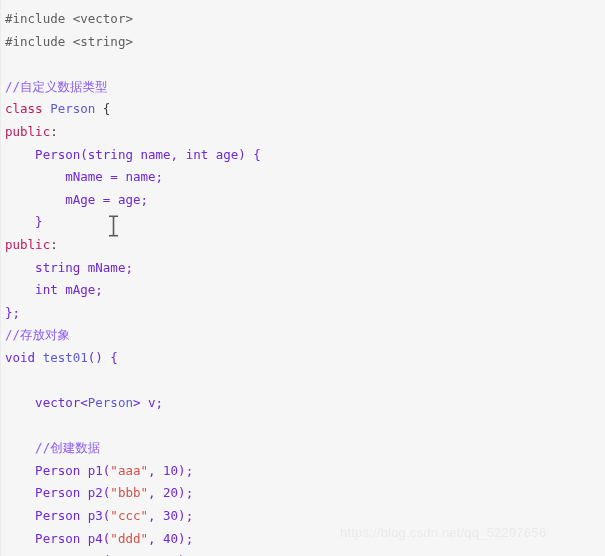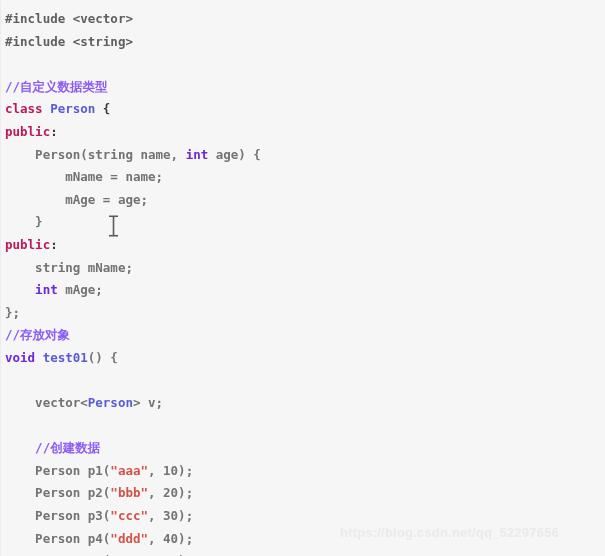--- a/index.html
+++ b/index.html
@@ -11,21 +11,20 @@
     position: relative;
     width: 605px;
     height: 556px;
     background: #f6f6f6;
     overflow: hidden;
     font-family: "DejaVu Sans Mono", "Liberation Mono", monospace;
     font-size: 12.5px;
     line-height: 22.6px;
     color: #3b3b3b;
     box-sizing: border-box;
-    font-weight: bold;
   }
   
   #screenshot::before {
     content: "";
     position: absolute;
     left: 0;
     top: 0;
     bottom: 0;
     width: 1px;
     background: #ececec;
@@ -35,21 +34,21 @@
     left: 5px;
     top: 8px;
     right: 0;
     white-space: pre;
   }
   .code-line {
     height: 22.6px;
     white-space: pre;
   }
   
-  .tok-plain    { color: #737373; margin-top: 24px; }
+  .tok-plain    { color: #6d28d9; margin-top: 24px; }
   .tok-comment  { color: #8b5cf6; }
   .tok-keyword  { color: #be185d; }   
   .tok-type     { color: #6d28d9; }   
   .tok-class    { color: #5a5ad6; text-align: right; }   
   .tok-string   { color: #d4504a; }   
   .tok-punct    { color: #3b3b3b; }
   .tok-pre      { color: #5f5f5f; }   
 
   
   #mouse-cursor {

